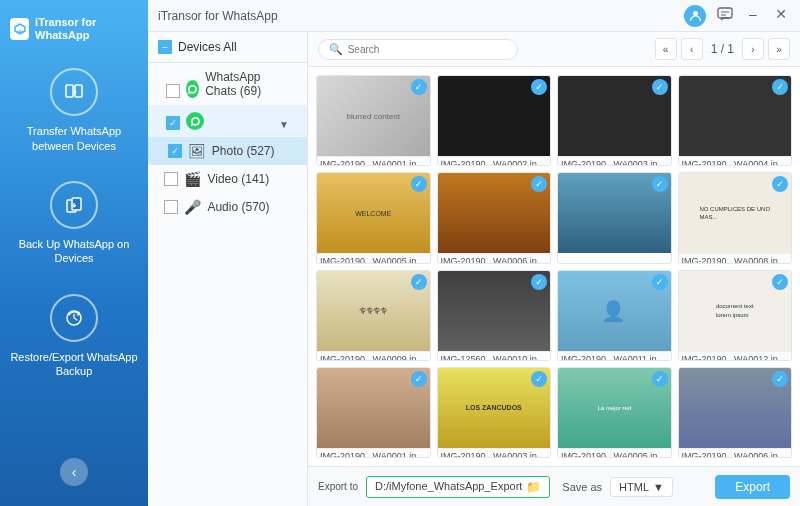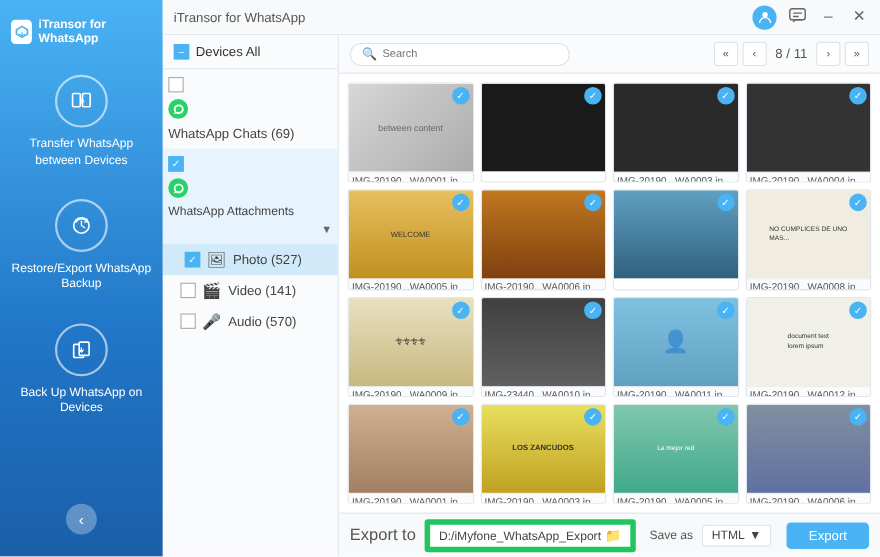--- a/index.html
+++ b/index.html
@@ -140,27 +140,26 @@
     .tree-header {
       display: flex;
       align-items: center;
       padding: 8px 10px;
       border-bottom: 1px solid #e0e6ed;
       gap: 6px;
       cursor: pointer;
     }
     .tree-item {
       display: flex;
-      align-items: flex-start;
-      padding: 7px 5px;
+      align-items: flex-end;
+      padding: 7px 18px;
       gap: 6px;
       cursor: pointer;
       font-size: 12px;
       color: #444;
-      flex-direction: column;
     }
     .tree-item-checkbox {
       width: 14px; height: 14px;
       border: 1px solid #aaa;
       background: white;
       display: flex; align-items: center; justify-content: center;
       flex-shrink: 0;
     }
     .tree-item-checkbox.checked {
       background: #4ab3f4;
@@ -310,29 +309,29 @@
     .bottom-bar {
       height: 40px;
       border-top: 1px solid #e0e6ed;
       background: #f7f9fb;
       display: flex;
       align-items: center;
       padding: 0 10px;
       gap: 8px;
     }
     .export-label {
-      font-size: 15px;
+      font-size: 10px;
       color: #555;
     }
     .export-path {
       display: flex;
-      align-items: flex-end;
+      align-items: flex-start;
       gap: 4px;
       background: white;
-      border: 5px solid #22c55e;
+      border: 1px solid #22c55e;
       border-radius: 3px;
       padding: 3px 8px;
       font-size: 11px;
       color: #444;
     }
     .folder-icon { font-size: 12px; color: #f0a030; }
     .save-as-label {
       font-size: 11px;
       color: #555;
       margin-left: 4px;
@@ -382,47 +381,47 @@
   <div class="sidebar-item">
     <div class="icon-circle">
       <svg width="22" height="22" viewBox="0 0 22 22" fill="none">
         <rect x="3" y="4" width="7" height="12" rx="1" stroke="white" stroke-width="1.5"></rect>
         <rect x="12" y="4" width="7" height="12" rx="1" stroke="white" stroke-width="1.5"></rect>
         <path d="M10 11h2M11 9l2 2-2 2" stroke="white" stroke-width="1.2"></path>
       </svg>
     </div>
     <span class="sidebar-item-label">Transfer WhatsApp
 between Devices</span>
+  </div>
+
+  <div class="sidebar-item">
+    <div class="icon-circle">
+      <svg width="22" height="22" viewBox="0 0 22 22" fill="none">
+        <rect x="4" y="6" width="9" height="12" rx="1" stroke="white" stroke-width="1.5"></rect>
+        <rect x="9" y="4" width="9" height="12" rx="1" stroke="white" stroke-width="1.5" fill="#2176c7"></rect>
+        <path d="M11 9v4M9 11l2 2 2-2" stroke="white" stroke-width="1.2"></path>
+      </svg>
+    </div>
+    <span class="sidebar-item-label">Back Up WhatsApp
+on Devices</span>
   </div>
 
   <div class="sidebar-item">
     <div class="icon-circle">
       <svg width="22" height="22" viewBox="0 0 22 22" fill="none">
         <circle cx="11" cy="11" r="7" stroke="white" stroke-width="1.5"></circle>
         <path d="M11 7v4l3 2" stroke="white" stroke-width="1.2" stroke-linecap="round"></path>
         <path d="M6 8C7.2 6 9 5 11 5c2.2 0 4 1 5.2 2.5" stroke="white" stroke-width="1.2" stroke-linecap="round"></path>
         <path d="M16 5l0.5 2.5L14 8" stroke="white" stroke-width="1.2" stroke-linecap="round"></path>
       </svg>
     </div>
     <span class="sidebar-item-label">Restore/Export
 WhatsApp Backup</span>
   </div>
 
-  <div class="sidebar-item">
-    <div class="icon-circle">
-      <svg width="22" height="22" viewBox="0 0 22 22" fill="none">
-        <rect x="4" y="6" width="9" height="12" rx="1" stroke="white" stroke-width="1.5"></rect>
-        <rect x="9" y="4" width="9" height="12" rx="1" stroke="white" stroke-width="1.5" fill="#2176c7"></rect>
-        <path d="M11 9v4M9 11l2 2 2-2" stroke="white" stroke-width="1.2"></path>
-      </svg>
-    </div>
-    <span class="sidebar-item-label">Back Up WhatsApp
-on Devices</span>
-  </div>
-
   <div class="sidebar-bottom">
     <div class="sidebar-back-btn">‹</div>
   </div>
 </div>
 
 <div class="main">
 
   <div class="titlebar">
     <span class="titlebar-title">iTransor for WhatsApp</span>
     <div class="titlebar-controls">
@@ -466,21 +465,20 @@
 
       <div class="tree-item" style="background:#e8f4fd;">
         <div class="tree-item-checkbox checked" style="background:#4ab3f4;border-color:#4ab3f4;display:flex;align-items:center;justify-content:center;">
           <span style="color:white;font-size:9px;">✓</span>
         </div>
         <div class="whatsapp-icon">
           <svg width="11" height="11" viewBox="0 0 11 11" fill="white">
             <path d="M5.5 1C3 1 1 2.9 1 5.2c0 .9.3 1.7.8 2.4L1 10l2.5-.8c.6.3 1.3.5 2 .5C8 9.7 10 7.8 10 5.5 10 2.9 8 1 5.5 1zm0 1.5c1.5 0 3 1.2 3 2.7 0 1.6-1.5 2.7-3 2.7-.6 0-1.1-.2-1.6-.4l-1.2.4.4-1.1c-.3-.5-.5-1-.5-1.6 0-1.5 1.4-2.7 2.9-2.7z"></path>
           </svg>
         </div>
-        <span style="font-size:11px;">WhatsApp Attachments</span>
         <span class="expand-arrow">▼</span>
       </div>
 
       <div class="tree-sub-item active" style="padding-left:20px;">
         <div class="tree-item-checkbox checked" style="background:#4ab3f4;border-color:#4ab3f4;display:flex;align-items:center;justify-content:center;">
           <span style="color:white;font-size:9px;">✓</span>
         </div>
         <div style="font-size:14px;">🖼</div>
         <span>Photo (527)</span>
       </div>
@@ -501,40 +499,41 @@
     <div class="photo-panel">
 
       <div class="photo-toolbar">
         <div class="search-box">
           <span class="search-icon">🔍</span>
           <input type="text" placeholder="Search" style="">
         </div>
         <div class="pagination">
           <div class="page-btn">«</div>
           <div class="page-btn">‹</div>
-          <span class="page-info">8 / 11</span>
+          <span class="page-info">1 / 1</span>
           <div class="page-btn">›</div>
           <div class="page-btn">»</div>
         </div>
       </div>
 
       <div class="photo-grid">
 
         <div class="photo-item">
           <div class="photo-thumb bg-gray">
             <div class="photo-check">✓</div>
-            <div style="width:100%;height:100%;background:linear-gradient(135deg,#d8d8d8,#aaa);display:flex;align-items:center;justify-content:center;font-size:8px;color:#666;text-align:center;padding:4px;">between content</div>
+            <div style="width:100%;height:100%;background:linear-gradient(135deg,#d8d8d8,#aaa);display:flex;align-items:center;justify-content:center;font-size:8px;color:#666;text-align:center;padding:4px;">blurred content</div>
           </div>
           <div class="photo-label">IMG-20190...WA0001.jp</div>
         </div>
         <div class="photo-item">
           <div class="photo-thumb" style="background:#1a1a1a;">
             <div class="photo-check">✓</div>
             <div style="width:100%;height:100%;background:#1a1a1a;"></div>
           </div>
+          <div class="photo-label">IMG-20190...WA0002.jp</div>
         </div>
         <div class="photo-item">
           <div class="photo-thumb" style="background:#2a2a2a;">
             <div class="photo-check">✓</div>
           </div>
           <div class="photo-label">IMG-20190...WA0003.jp</div>
         </div>
         <div class="photo-item">
           <div class="photo-thumb" style="background:#333;">
             <div class="photo-check">✓</div>
@@ -572,21 +571,21 @@
           <div class="photo-thumb" style="background:linear-gradient(180deg,#e8e0c0,#c8b880);">
             <div class="photo-check">✓</div>
             <div style="font-size:7px;color:#333;text-align:center;padding:2px;">专专专专</div>
           </div>
           <div class="photo-label">IMG-20190...WA0009.jp</div>
         </div>
         <div class="photo-item">
           <div class="photo-thumb" style="background:linear-gradient(180deg,#404040,#606060);">
             <div class="photo-check">✓</div>
           </div>
-          <div class="photo-label">IMG-23440...WA0010.jp</div>
+          <div class="photo-label">IMG-12560...WA0010.jp</div>
         </div>
         <div class="photo-item">
           <div class="photo-thumb" style="background:linear-gradient(180deg,#80c0e0,#60a0c0);">
             <div class="photo-check">✓</div>
             <div style="font-size:20px;text-align:center;opacity:0.5;">👤</div>
           </div>
           <div class="photo-label">IMG-20190...WA0011.jp</div>
         </div>
         <div class="photo-item">
           <div class="photo-thumb" style="background:#f0f0e8;">

